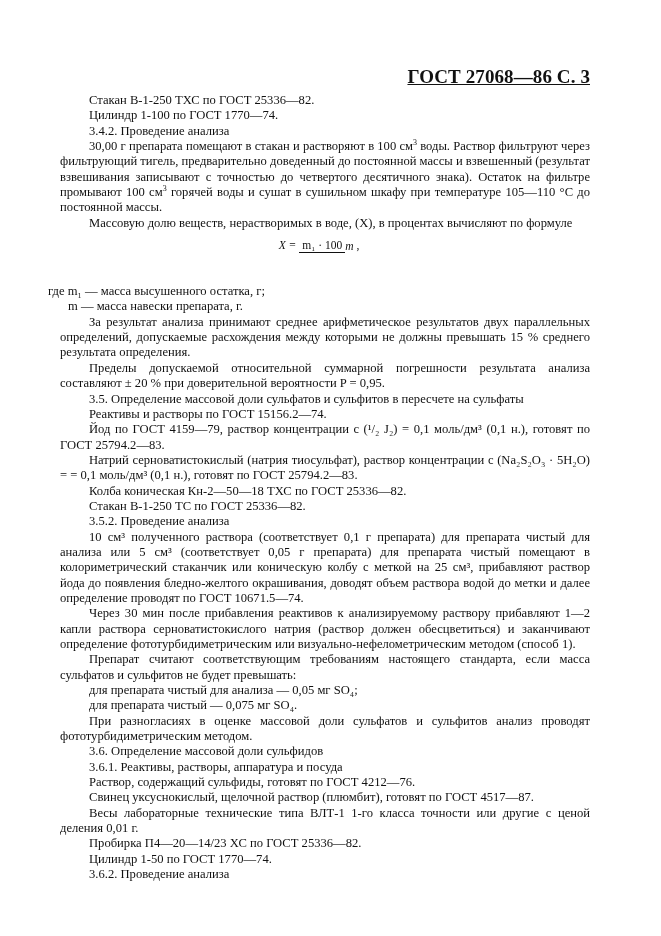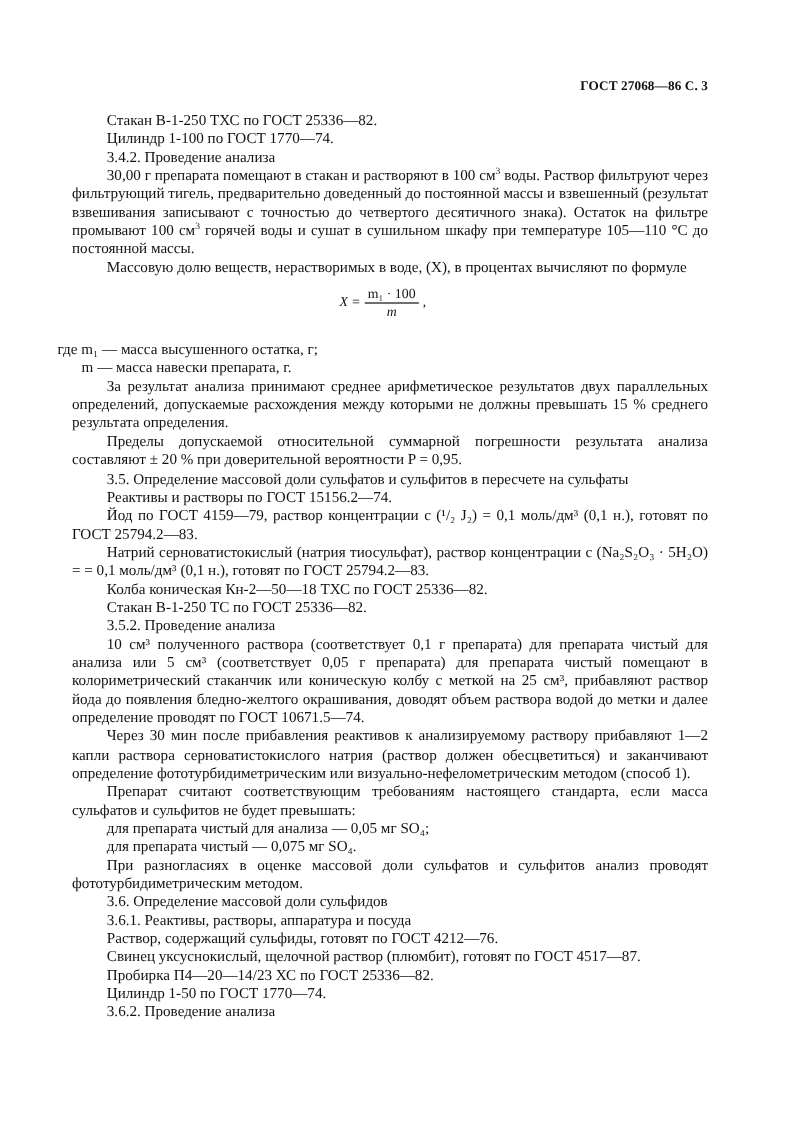--- a/index.html
+++ b/index.html
@@ -1,26 +1,26 @@
 <!DOCTYPE html>
 <html><head>
 <meta charset="utf-8">
 <style>
   html, body { margin:0; padding:0; background:#ffffff; }
   body { width:661px; height:936px; position:relative; overflow:hidden;
          font-family:"Liberation Serif", "DejaVu Serif", serif; color:#111; }
-  .header { position:absolute; top:66px; right:71px; font-weight:bold; font-size:11px; letter-spacing:0.1px; }
+  .header { position:absolute; top:66px; right:71px; font-weight:bold; font-size:19px; letter-spacing:0.1px;text-decoration:underline; }
   .page { position:absolute; left:48px; top:93px; width:542px; font-size:12.6px; line-height:15.35px; }
   p { margin:0; text-align:justify; }
   .ind { text-indent:29px;margin-left:12px; }
   .indm { padding-left:20px; }
   .b { font-weight:normal; }
   .formula { text-align:center; margin:7px 0 10px 0; height:36px; position:relative; }
   .fwrap { display:inline-flex; align-items:center; gap:3px; font-size:11.5px; }
-  .frac { display:inline-flex; flex-direction:column; align-items:center; }
+  .frac { display:inline-flex; flex-direction:row; align-items:center; }
   .num { padding:0 3px; border-bottom:1.5px solid #111; line-height:14px; }
   .den { line-height:14px; font-style:italic; }
   i { font-style:italic; }
   sup, sub { font-size:8px; line-height:0; }
 </style>
 </head>
 <body>
 
 <div class="header">ГОСТ 27068—86 С. 3</div>
 
@@ -56,17 +56,18 @@
   <p class="ind">10 см³ полученного раствора (соответствует 0,1 г препарата) для препарата чистый для анализа или 5 см³ (соответствует 0,05 г препарата) для препарата чистый помещают в колориметрический стаканчик или коническую колбу с меткой на 25 см³, прибавляют раствор йода до появления бледно-желтого окрашивания, доводят объем раствора водой до метки и далее определение проводят по ГОСТ 10671.5—74.</p>
   <p class="ind">Через 30 мин после прибавления реактивов к анализируемому раствору прибавляют 1—2 капли раствора серноватистокислого натрия (раствор должен обесцветиться) и заканчивают определение фототурбидиметрическим или визуально-нефелометрическим методом (способ 1).</p>
   <p class="ind">Препарат считают соответствующим требованиям настоящего стандарта, если масса сульфатов и сульфитов не будет превышать:</p>
   <p class="ind">для препарата чистый для анализа — 0,05 мг SO₄;</p>
   <p class="ind">для препарата чистый — 0,075 мг SO₄.</p>
   <p class="ind">При разногласиях в оценке массовой доли сульфатов и сульфитов анализ проводят фототурбидиметрическим методом.</p>
   <p class="ind b">3.6. Определение массовой доли сульфидов</p>
   <p class="ind">3.6.1. Реактивы, растворы, аппаратура и посуда</p>
   <p class="ind">Раствор, содержащий сульфиды, готовят по ГОСТ 4212—76.</p>
   <p class="ind">Свинец уксуснокислый, щелочной раствор (плюмбит), готовят по ГОСТ 4517—87.</p>
+  <p class="ind">Весы лабораторные технические типа ВЛТ-1 1-го класса точности или другие с ценой деления 0,01 г.</p>
   <p class="ind">Пробирка П4—20—14/23 ХС по ГОСТ 25336—82.</p>
   <p class="ind">Цилиндр 1-50 по ГОСТ 1770—74.</p>
   <p class="ind">3.6.2. Проведение анализа</p>
 
 </div>
 
 </body></html>

